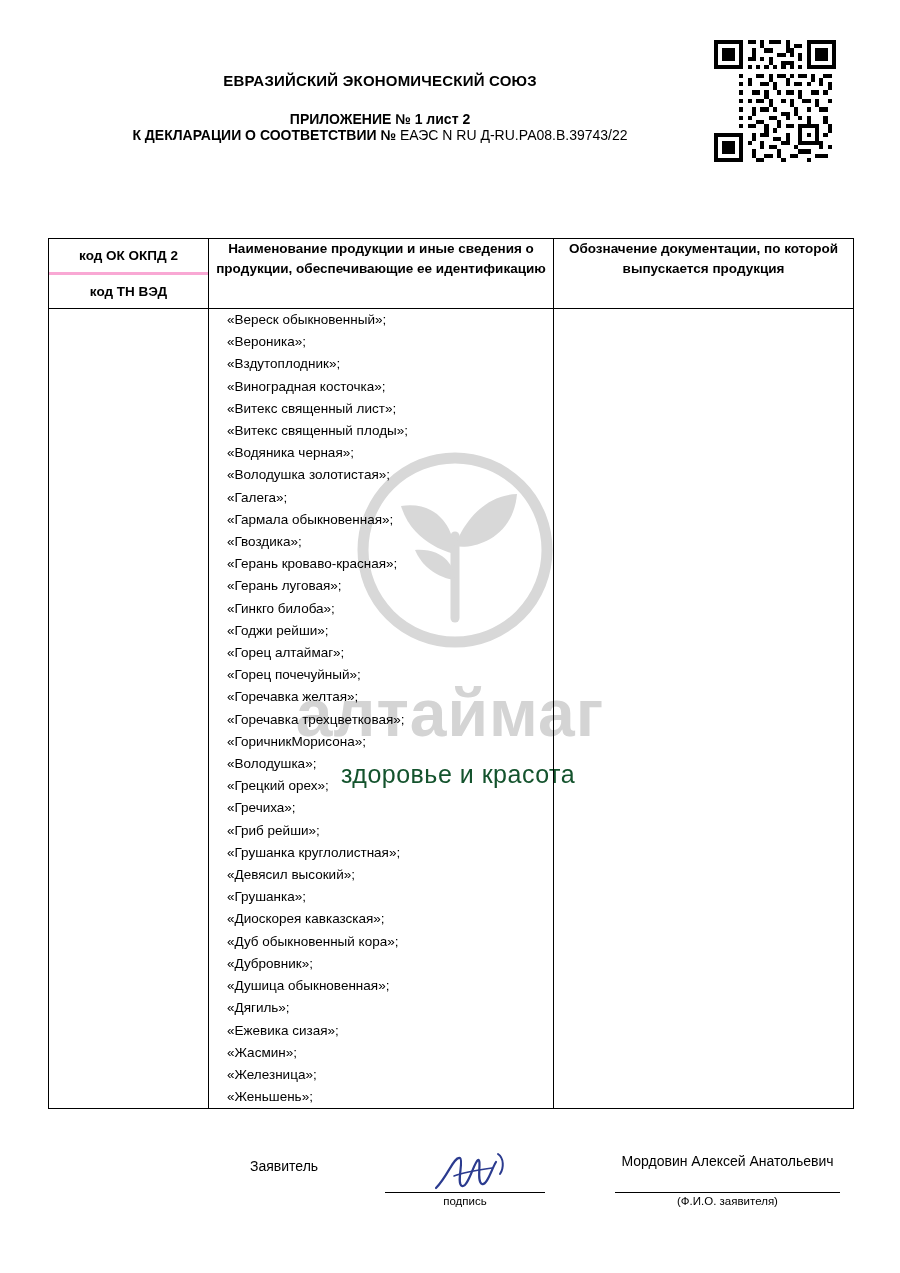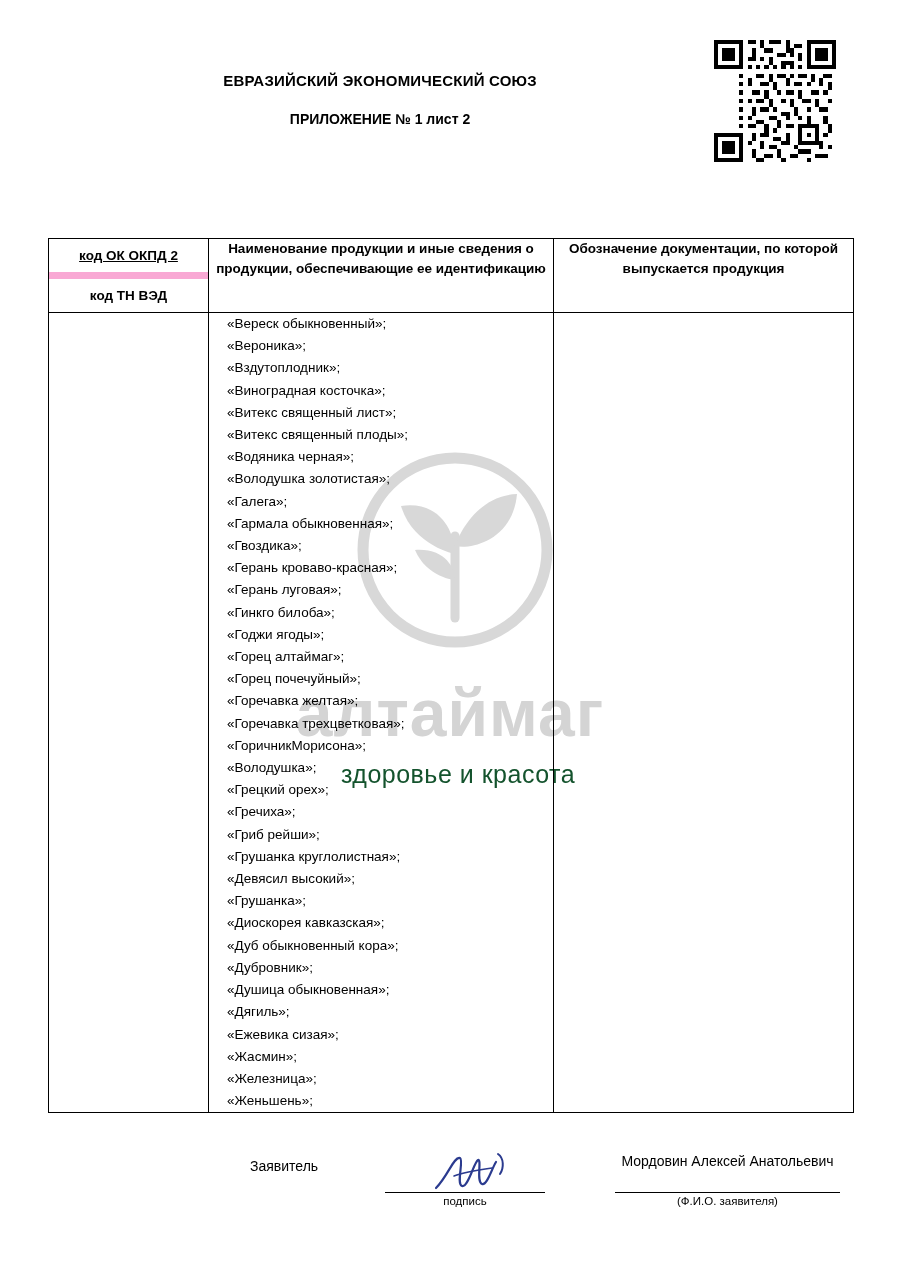--- a/index.html
+++ b/index.html
@@ -129,22 +129,21 @@
   }
   .hdr-split { padding: 0 !important; }
   .hdr-split .top,
   .hdr-split .bot {
     text-align: center;
     font-size: 13.5px;
     font-weight: bold;
     padding: 9px 6px;
   }
   .hdr-split .top {
-    border-bottom: 7px solid #f9a8d4;
-    text-decoration: underline;
+    border-bottom: 3px solid #f9a8d4;
   }
 
   .body-cell {
     padding: 12px 0 10px 0;
     height: 790px;
     border-radius: 32px;
   }
   .prod-list {
     margin: 0;
     padding: 0;
@@ -356,20 +355,24 @@
         <rect x="22" y="28" width="1" height="1"></rect>
           <rect x="10" y="28" width="2" height="1"></rect>
         <rect x="16" y="28" width="1" height="1"></rect>
       </g>
     </svg>
   </div>
 
   <div class="header">
     <div class="line1">ЕВРАЗИЙСКИЙ ЭКОНОМИЧЕСКИЙ СОЮЗ</div>
     <div class="line2">ПРИЛОЖЕНИЕ № 1 лист 2</div>
+    <div class="line3">
+      <span>К ДЕКЛАРАЦИИ О СООТВЕТСТВИИ №</span>
+      <span class="reg">ЕАЭС N RU Д-RU.РА08.В.39743/22</span>
+    </div>
   </div>
 
   <div class="watermark">
     <svg class="wm-logo" viewBox="0 0 200 200">
       <circle cx="100" cy="100" r="92" fill="none" stroke="#d8d8d8" stroke-width="11"></circle>
       <path d="M100 168 L100 86" stroke="#d8d8d8" stroke-width="9" fill="none" stroke-linecap="round"></path>
       <path d="M100 104 C100 104 58 96 46 56 C88 50 100 86 100 104 Z" fill="#d8d8d8"></path>
       <path d="M100 96 C100 96 116 46 162 44 C158 90 116 100 100 96 Z" fill="#d8d8d8"></path>
       <path d="M100 130 C100 130 72 128 60 100 C90 98 100 118 100 130 Z" fill="#d8d8d8"></path>
     </svg>
@@ -403,21 +406,21 @@
               <li>«Витекс священный лист»;</li>
               <li>«Витекс священный плоды»;</li>
               <li>«Водяника черная»;</li>
               <li>«Володушка золотистая»;</li>
               <li>«Галега»;</li>
               <li>«Гармала обыкновенная»;</li>
               <li>«Гвоздика»;</li>
               <li>«Герань кроваво-красная»;</li>
               <li>«Герань луговая»;</li>
               <li>«Гинкго билоба»;</li>
-              <li>«Годжи ягоды»;</li>
+              <li>«Годжи рейши»;</li>
               <li>«Горец алтаймаг»;</li>
               <li>«Горец почечуйный»;</li>
               <li>«Горечавка желтая»;</li>
               <li>«Горечавка трехцветковая»;</li>
               <li>«ГоричникМорисона»;</li>
               <li>«Володушка»;</li>
               <li>«Грецкий орех»;</li>
               <li>«Гречиха»;</li>
               <li>«Гриб рейши»;</li>
               <li>«Грушанка круглолистная»;</li>

